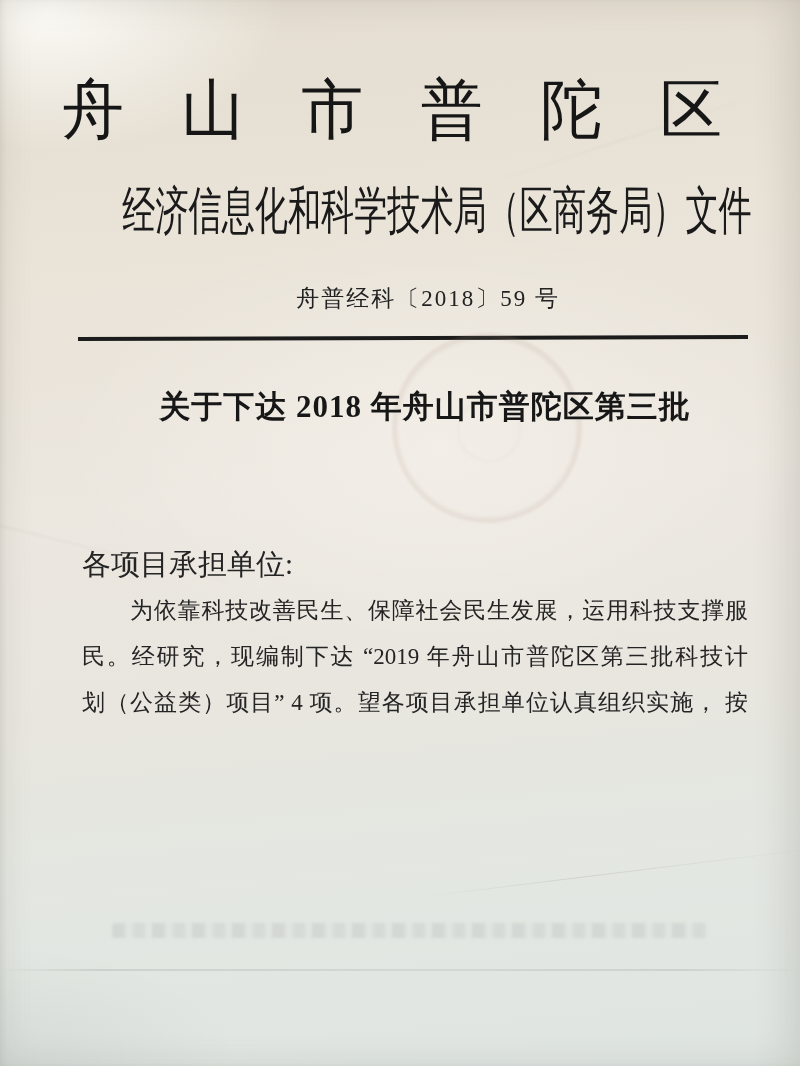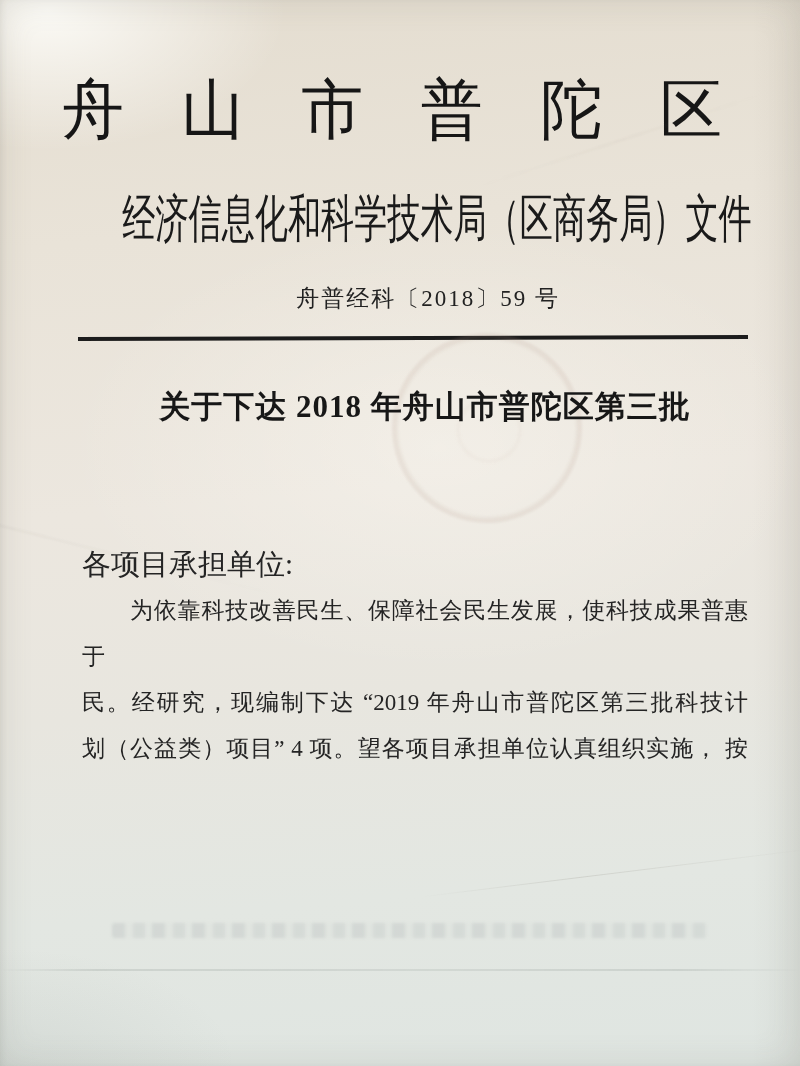--- a/index.html
+++ b/index.html
@@ -12,21 +12,21 @@
       linear-gradient(175deg,#e4ddd0 0%,#e9e3d8 22%,#ece7df 46%,#e8e6df 64%,#e3e7e2 82%,#dfe5e1 100%);
     box-shadow:inset 0 0 34px rgba(95,90,80,0.14), inset 4px 0 10px -6px rgba(60,55,48,0.18);
   }
   
   .org-name{
     position:absolute;top:68px;left:62px;width:660px;height:84px;
     display:flex;justify-content:space-between;align-items:center;
     font-size:62px;color:#161616;font-weight:500;
   }
   .org-name span{display:inline-block;transform:scaleY(1.05);}
-  .org-sub-wrap{position:absolute;top:184px;left:0;width:800px;text-align:center;}
+  .org-sub-wrap{position:absolute;top:176px;left:0;width:800px;text-align:center;}
   .org-sub{
     display:inline-block;white-space:nowrap;font-size:46px;color:#1a1a1a;font-weight:500;
     transform:scale(0.72,1.12);transform-origin:center top;letter-spacing:0;
   }
   .doc-number{
     position:absolute;top:283px;left:0;width:800px;text-align:center;
     font-size:23px;color:#222;letter-spacing:2px;transform:translateX(28px);
   }
   .rule{position:absolute;top:336px;left:78px;width:670px;height:4px;background:#1c1c1c;transform:rotate(-0.15deg);}
   
@@ -124,21 +124,21 @@
     <div class="seal-inner"></div>
   </div>
 
   <div class="doc-title">
     <div>关于下达 2018 年舟山市普陀区第三批</div>
   </div>
 
   <div class="salutation">各项目承担单位:</div>
 
   <div class="paragraph">
-    <div class="bline indent fill">为依靠科技改善民生、保障社会民生发展，使科技成果普惠于</div>
+    <div class="bline indent fill">为依靠科技改善民生、保障社会民生发展，运用科技支撑服</div>
     <div class="bline fill">民。经研究，现编制下达 “2019 年舟山市普陀区第三批科技计</div>
     <div class="bline fill">划（公益类）项目” 4 项。望各项目承担单位认真组织实施， 按</div>
   </div>
 
   <div class="attachment">
   </div>
 
   <div class="bleedthrough"></div>
   <div class="crease-h"></div>
   <div class="crease-d1"></div>

